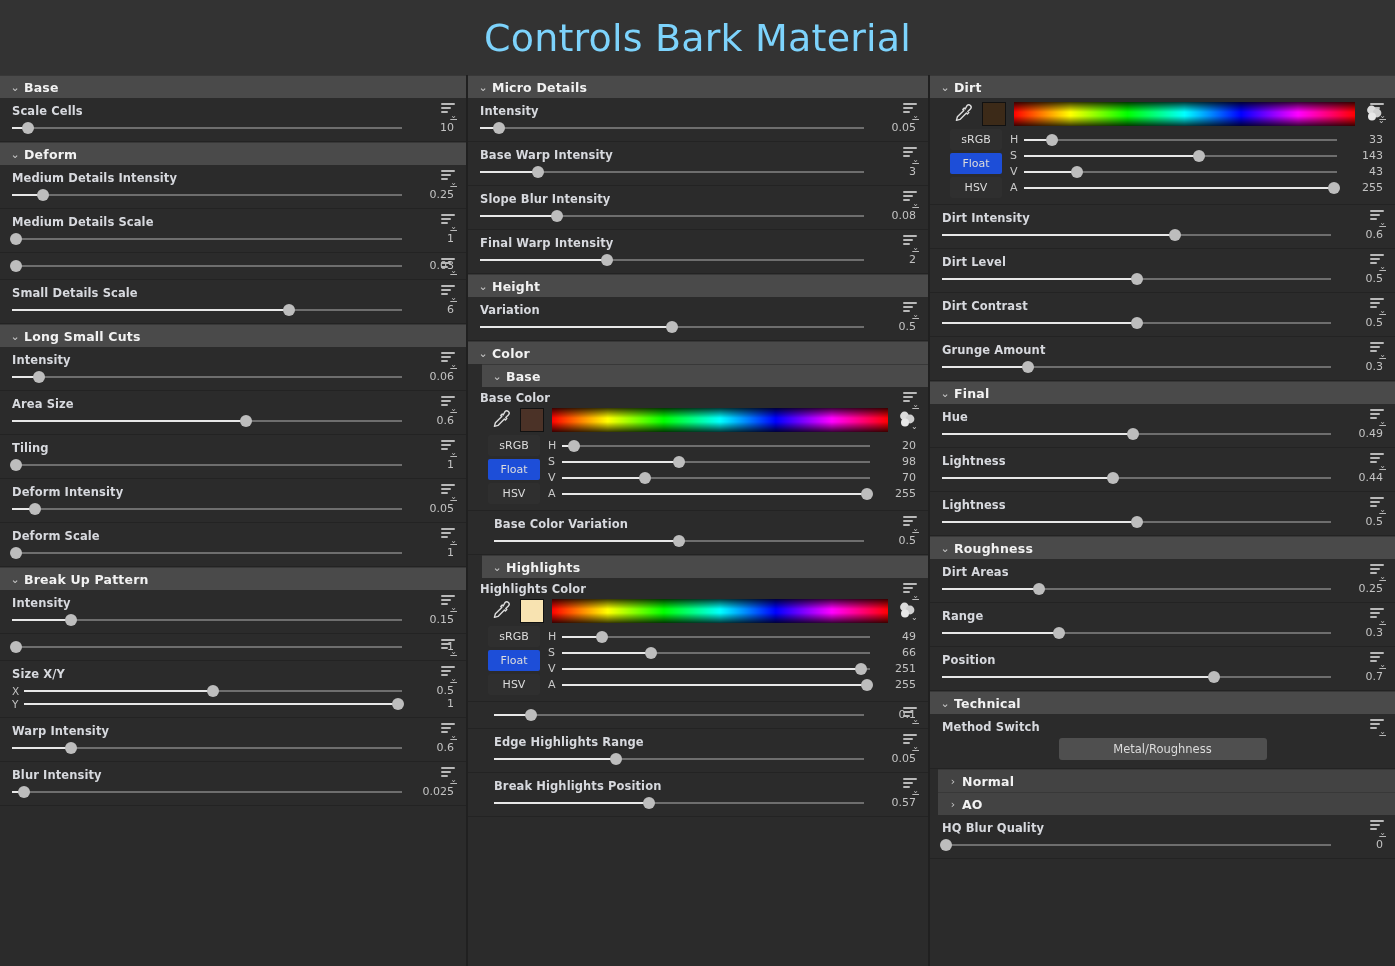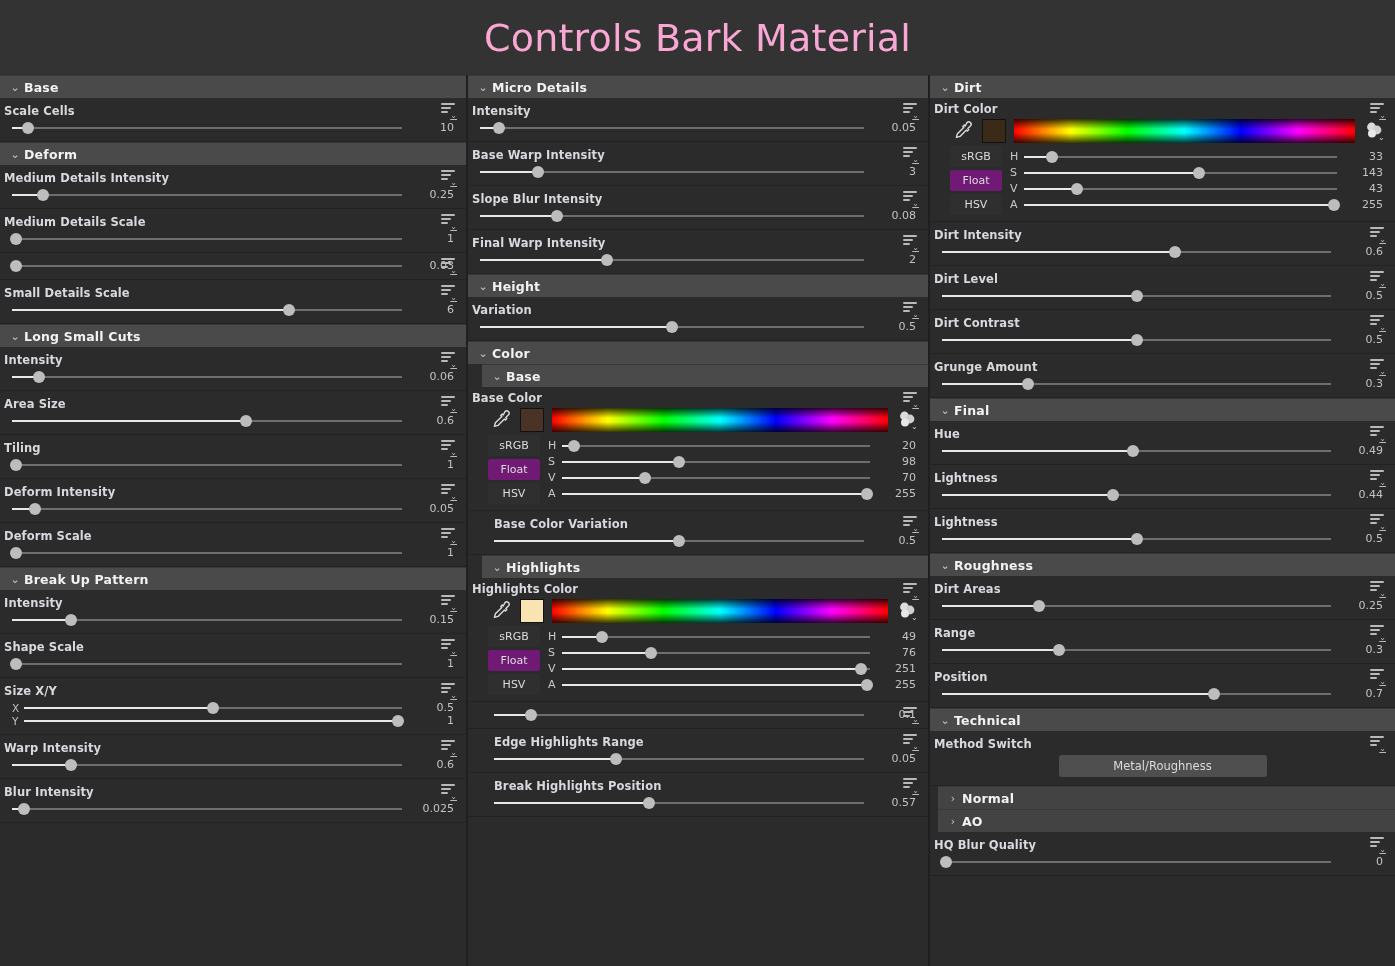--- a/index.html
+++ b/index.html
@@ -10,21 +10,21 @@
     overflow: hidden;
   }
   #app { position: relative; width: 1395px; height: 966px; background:#333333; }
 
   
   .title-bar {
     height: 75px; display: flex; align-items: center; justify-content: center;
     background: #333333;
   }
   .title-bar .title {
-    color: #f9a8d4; font-size: 38px; font-weight: 400;
+    color: #7dd3fc; font-size: 38px; font-weight: 400;
     font-family: "DejaVu Sans", sans-serif; letter-spacing: 0.2px;
   }
 
   
   .columns { display: flex; width: 1395px; height: 891px; align-items: flex-start; }
   .col { width: 465px; background: #2b2b2b; align-self: stretch; }
   .col.c1 { width: 466px; }
   .col.c2 { width: 464px; border-left: 2px solid #202020; border-right: 2px solid #202020;}
   .col.c3 { width: 465px; }
 
@@ -42,21 +42,21 @@
   .sec.collapsed { background: #434343; margin-left: 8px; }
 
   
   .row {
     position: relative; padding: 6px 0 7px 0;
     border-bottom: 1px solid #232323;
   }
   .row .plabel {
     color: #d7d9de; font-size: 11.5px; font-weight: bold;
     font-family: "DejaVu Sans", sans-serif;
-    padding-left: 4px; margin-bottom: 3px; display:block;
+    padding-left: 12px; margin-bottom: 3px; display:block;
     letter-spacing: 0.1px;
   }
   .row.ind .plabel { padding-left: 26px; }
 
   
   .menu-icon {
     position: absolute; right: 10px; top: 5px;
     width: 15px; height: 14px;
   }
   .menu-icon i {
@@ -110,21 +110,21 @@
   .palette-icon { width:24px; height:24px; flex:none; position:relative; }
 
   .cb-body { display:flex; padding-left:20px; padding-right:8px; margin-top:3px; }
   .cb-modes { width:52px; flex:none; display:flex; flex-direction:column; gap:3px; }
   .mode-btn {
     height:21px; display:flex; align-items:center; justify-content:center;
     color:#dcdcdc; font-size:11px; border-radius:2px;
     font-family:"DejaVu Sans", sans-serif;
   }
   .mode-btn.dark { background:#2f2f2f; }
-  .mode-btn.lite { background:#701a75; }
+  .mode-btn.lite { background:#1d4ed8; }
   .cb-chans { flex:1 1 auto; margin-left:8px; display:flex; flex-direction:column; justify-content:center; gap:3px; }
   .chan { display:flex; align-items:center; }
   .chan .cn { width:14px; color:#c8c8c8; font-size:11px; flex:none; }
   .chan .val { width:50px; }
 
   
   .msrow { padding: 6px 0 8px 0; position: relative; }
   .ms-button {
     width: 208px; height: 22px; margin: 4px auto 0 auto;
     background:#4f4f4f; border-radius:3px;
@@ -339,21 +339,20 @@
           <div class="sl-wrap">
             <div class="slider">
               <div class="track"></div>
               <div class="fill" style="width: 15%;"></div>
               <div class="knob" style="left: 15%;"></div>
             </div>
             <span class="val">0.15</span>
           </div>
         </div>
         <div class="row">
-          <span class="plabel">Shape Scale</span>
           <div class="menu-icon">
             <i></i>
             <i></i>
             <i></i>
             <u>⌄</u>
           </div>
           <div class="sl-wrap">
             <div class="slider">
               <div class="track"></div>
               <div class="fill" style="width: 1%;"></div>
@@ -655,21 +654,21 @@
                 </div>
                 <span class="val">49</span>
               </div>
               <div class="chan">
                 <span class="cn">S</span>
                 <div class="slider">
                   <div class="track"></div>
                   <div class="fill" style="width: 29%;"></div>
                   <div class="knob" style="left: 29%;"></div>
                 </div>
-                <span class="val">76</span>
+                <span class="val">66</span>
               </div>
               <div class="chan">
                 <span class="cn">V</span>
                 <div class="slider">
                   <div class="track"></div>
                   <div class="fill" style="width: 97%;"></div>
                   <div class="knob" style="left: 97%;"></div>
                 </div>
                 <span class="val">251</span>
               </div>
@@ -735,21 +734,20 @@
             <span class="val">0.57</span>
           </div>
         </div>
       </div>
     <div class="col c3" id="col2">
         <div class="sec">
           <span class="chev">⌄</span>
           <span class="sec-label">Dirt</span>
         </div>
         <div class="row colorblock">
-          <span class="plabel">Dirt Color</span>
           <div class="menu-icon">
             <i></i>
             <i></i>
             <i></i>
             <u>⌄</u>
           </div>
           <div class="cb-top">
             <div class="eyedrop">
               <svg width="24" height="24" viewBox="0 0 24 24">
                 <path d="M17 3.6a2.4 2.4 0 0 1 3.4 3.4l-2.6 2.6 1 1-1.4 1.4-1-1-6.4 6.4-3.6 1 1-3.6 6.4-6.4-1-1 1.4-1.4 1 1z" fill="none" stroke="#dcdcdc" stroke-width="1.4" stroke-linejoin="round"></path>

